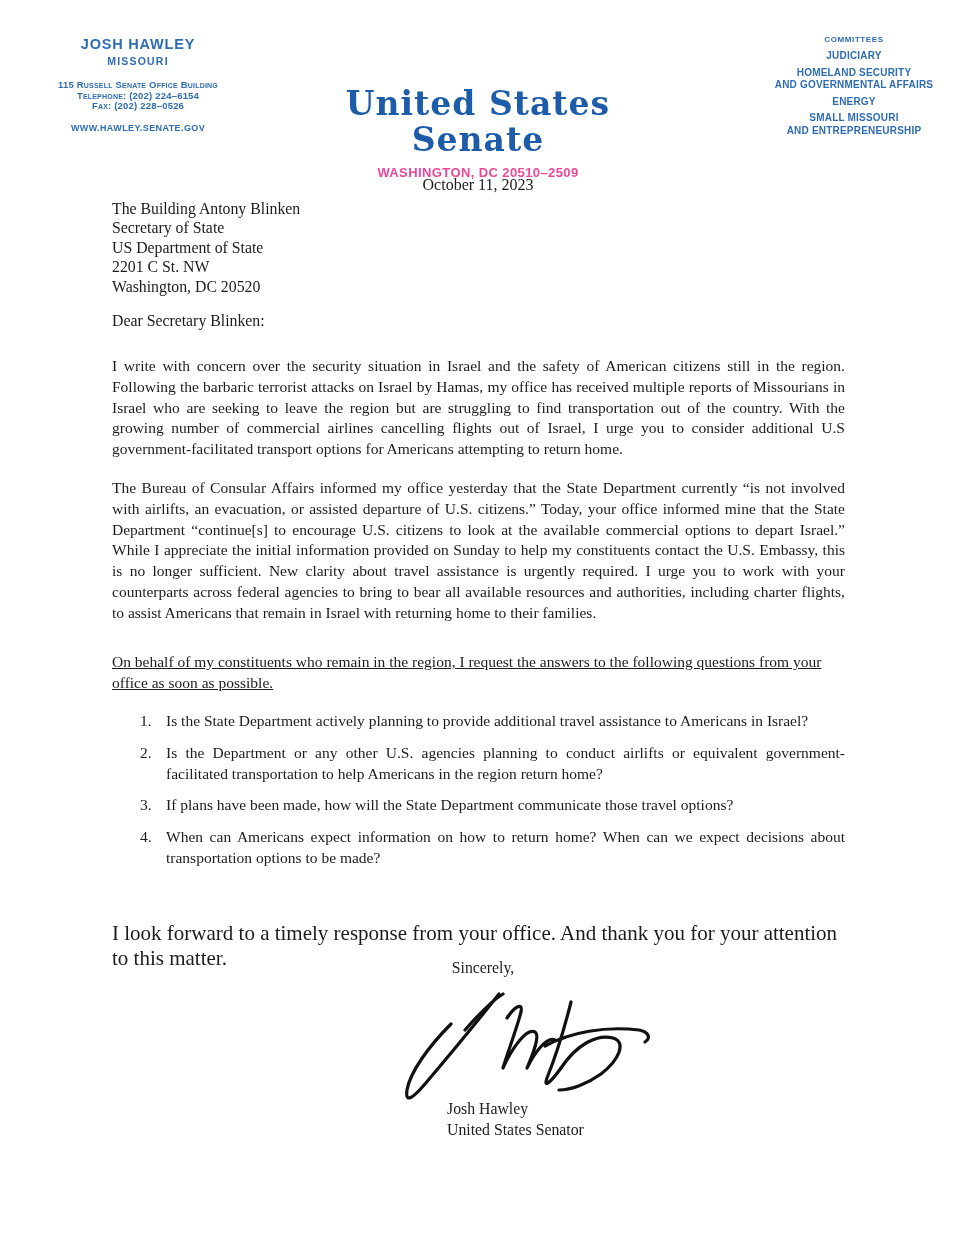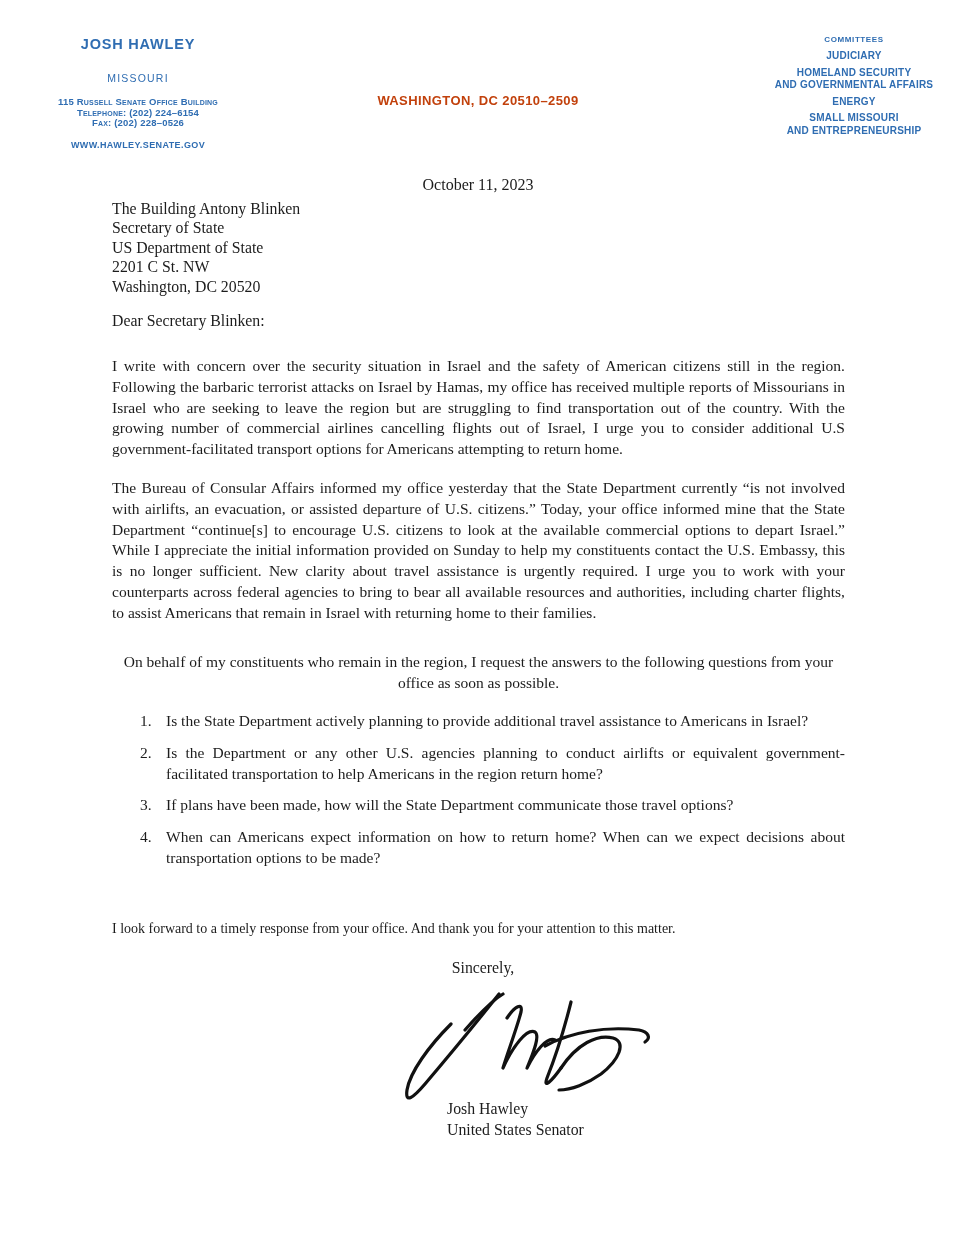--- a/index.html
+++ b/index.html
@@ -6,43 +6,43 @@
   .page {
     position:relative; width:956px; height:1238px; background:#ffffff;
     font-family:"Liberation Serif", serif; color:#1c1c1c; overflow:hidden;
   }
   
   .lh { font-family:"Liberation Sans", sans-serif; color:#2f6db2; text-align:center; }
   .lh-left  { position:absolute; left:36px;  top:36px;  width:204px; }
   .lh-right { position:absolute; left:742px; top:35px;  width:224px; }
   .lh-center{ position:absolute; left:278px; top:86px;  width:400px; }
   .sender-name { font-size:14.5px; font-weight:bold; letter-spacing:.8px; }
-  .sender-state{ font-size:10.5px; font-weight:normal; letter-spacing:1.2px; margin-top:20px; }
+  .sender-state{ font-size:10.5px; font-weight:bold; letter-spacing:1.2px; margin-top:3px; }
   .sender-addr { margin-top:13px; font-size:9.5px; line-height:10.5px; font-variant:small-caps; font-weight:bold; letter-spacing:.2px; }
   .sender-web  { margin-top:11px; font-size:9px; font-weight:bold; letter-spacing:.4px; }
   .senate-title{
     font-family:"DejaVu Serif", serif; font-weight:bold; font-size:33px;
     color:#1d5ca9; line-height:36px; letter-spacing:1px;
   }
-  .senate-city { font-size:13px; font-weight:bold; letter-spacing:.4px; color:#c2410c; margin-top:7px; }
+  .senate-city { font-size:13px; font-weight:bold; letter-spacing:.4px; color:#ec4899; margin-top:7px; }
   .cm-heading  { font-size:8px; font-weight:bold; letter-spacing:.6px; margin-bottom:6px; }
   .cm-item     { font-size:10px; font-weight:bold; line-height:12.5px; margin-bottom:4px; letter-spacing:.2px; }
   
   .date-line { position:absolute; left:0; top:176px; width:956px; text-align:center; font-size:16px; }
   .recipient { position:absolute; left:112px; top:199px; font-size:15.8px; line-height:19.4px; }
   .salutation{ position:absolute; left:112px; top:312px; font-size:15.8px; }
   .para      { position:absolute; left:112px; width:733px; font-size:15.5px; line-height:20.8px; text-align:justify; }
   .para-1 { top:356px; }
   .para-2 { top:478px; }
-  .para-3 { top:652px; text-align:center; }
+  .para-3 { top:652px; text-align:left;text-decoration:underline; }
   .q-list  { position:absolute; left:112px; top:711px; width:733px; }
   .q-item  { display:flex; margin-bottom:11px; font-size:15.5px; line-height:20.8px; }
   .q-num   { width:26px; margin-left:28px; flex:none; }
   .q-text  { flex:1; text-align:justify; }
-  .closing    { position:absolute; left:112px; top:921px; width:733px; font-size:14px; }
+  .closing    { position:absolute; left:112px; top:921px; width:733px; font-size:21px; }
   .valediction{ position:absolute; left:0; top:959px; width:966px; text-align:center; font-size:15.8px; }
   .sig-wrap   { position:absolute; left:395px; top:984px; width:270px; height:130px; }
   .signer     { position:absolute; left:447px; top:1099px; font-size:15.8px; line-height:20.5px; }
 </style>
 </head>
 <body>
 
 <div class="page">
 
   <div class="lh lh-left">
@@ -50,20 +50,21 @@
     <div class="sender-state">MISSOURI</div>
     <div class="sender-addr">
       <div>115 Russell Senate Office Building</div>
       <div>Telephone: (202) 224–6154</div>
       <div>Fax: (202) 228–0526</div>
     </div>
     <div class="sender-web">WWW.HAWLEY.SENATE.GOV</div>
   </div>
 
   <div class="lh-center" style="text-align:center;">
+    <div class="senate-title">United States Senate</div>
     <div class="senate-city" style="font-family:'Liberation Sans', sans-serif;">WASHINGTON, DC 20510–2509</div>
   </div>
 
   <div class="lh lh-right">
     <div class="cm-heading">COMMITTEES</div>
     <div class="cm-item">
       <div>JUDICIARY</div>
     </div>
     <div class="cm-item">
       <div>HOMELAND SECURITY</div>

